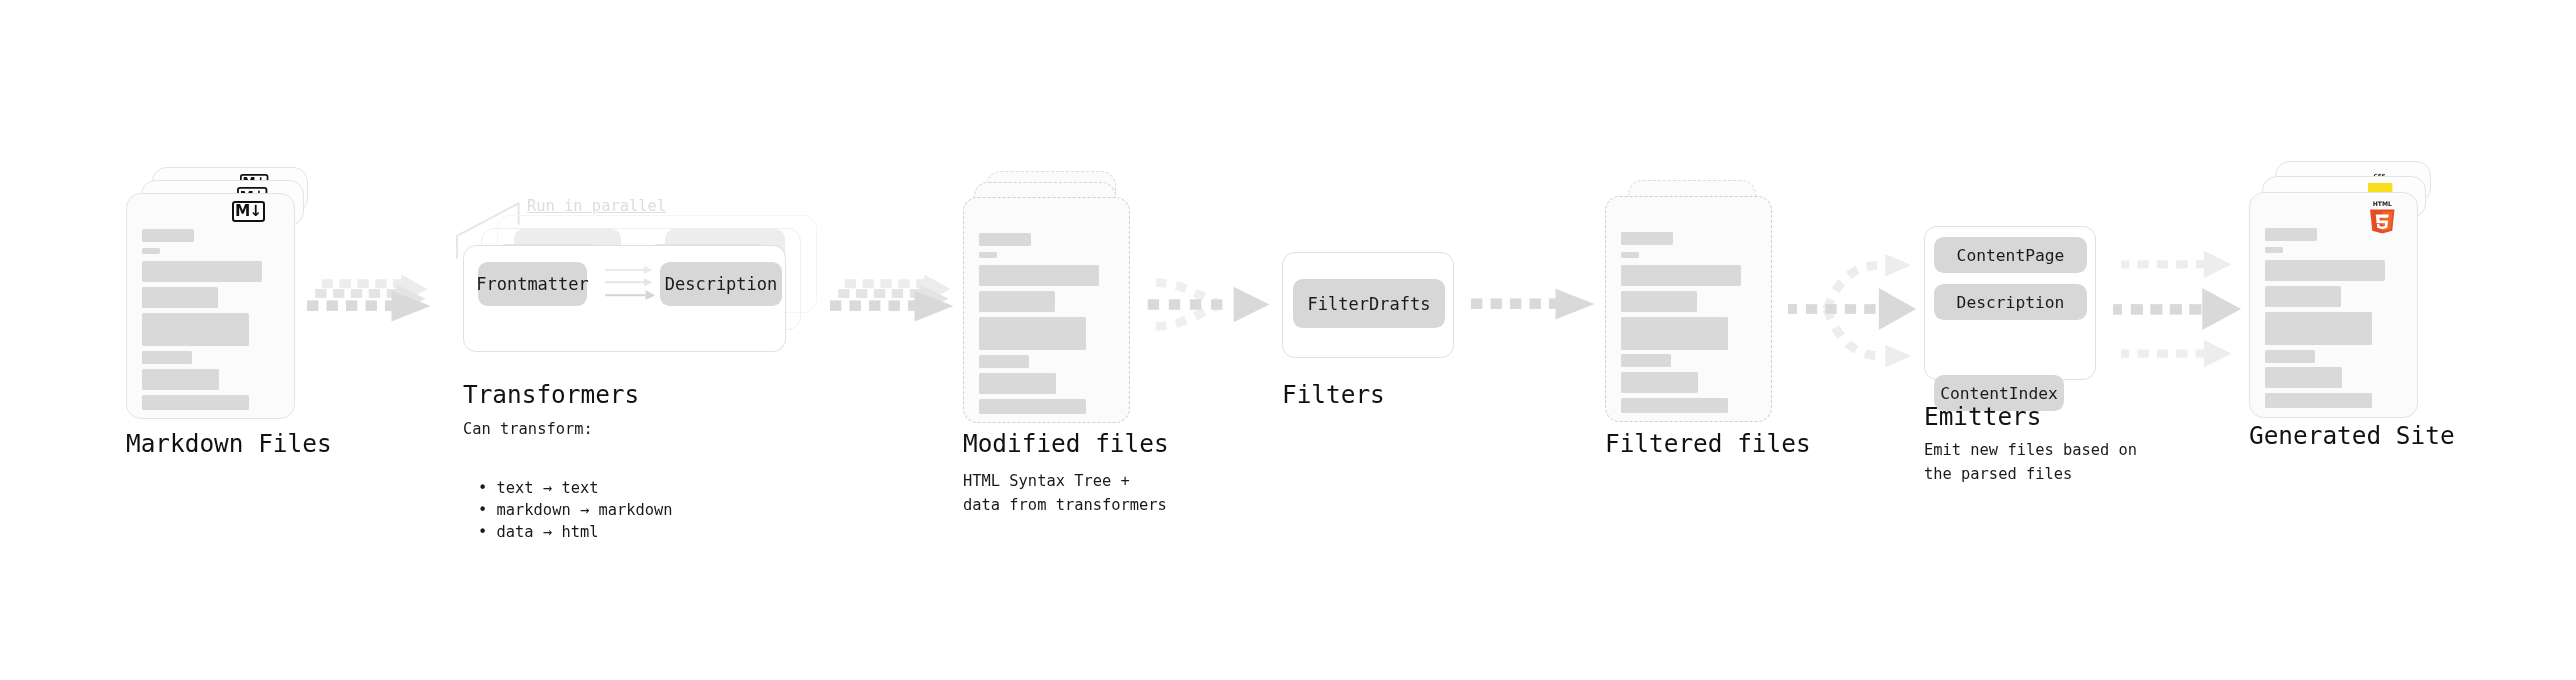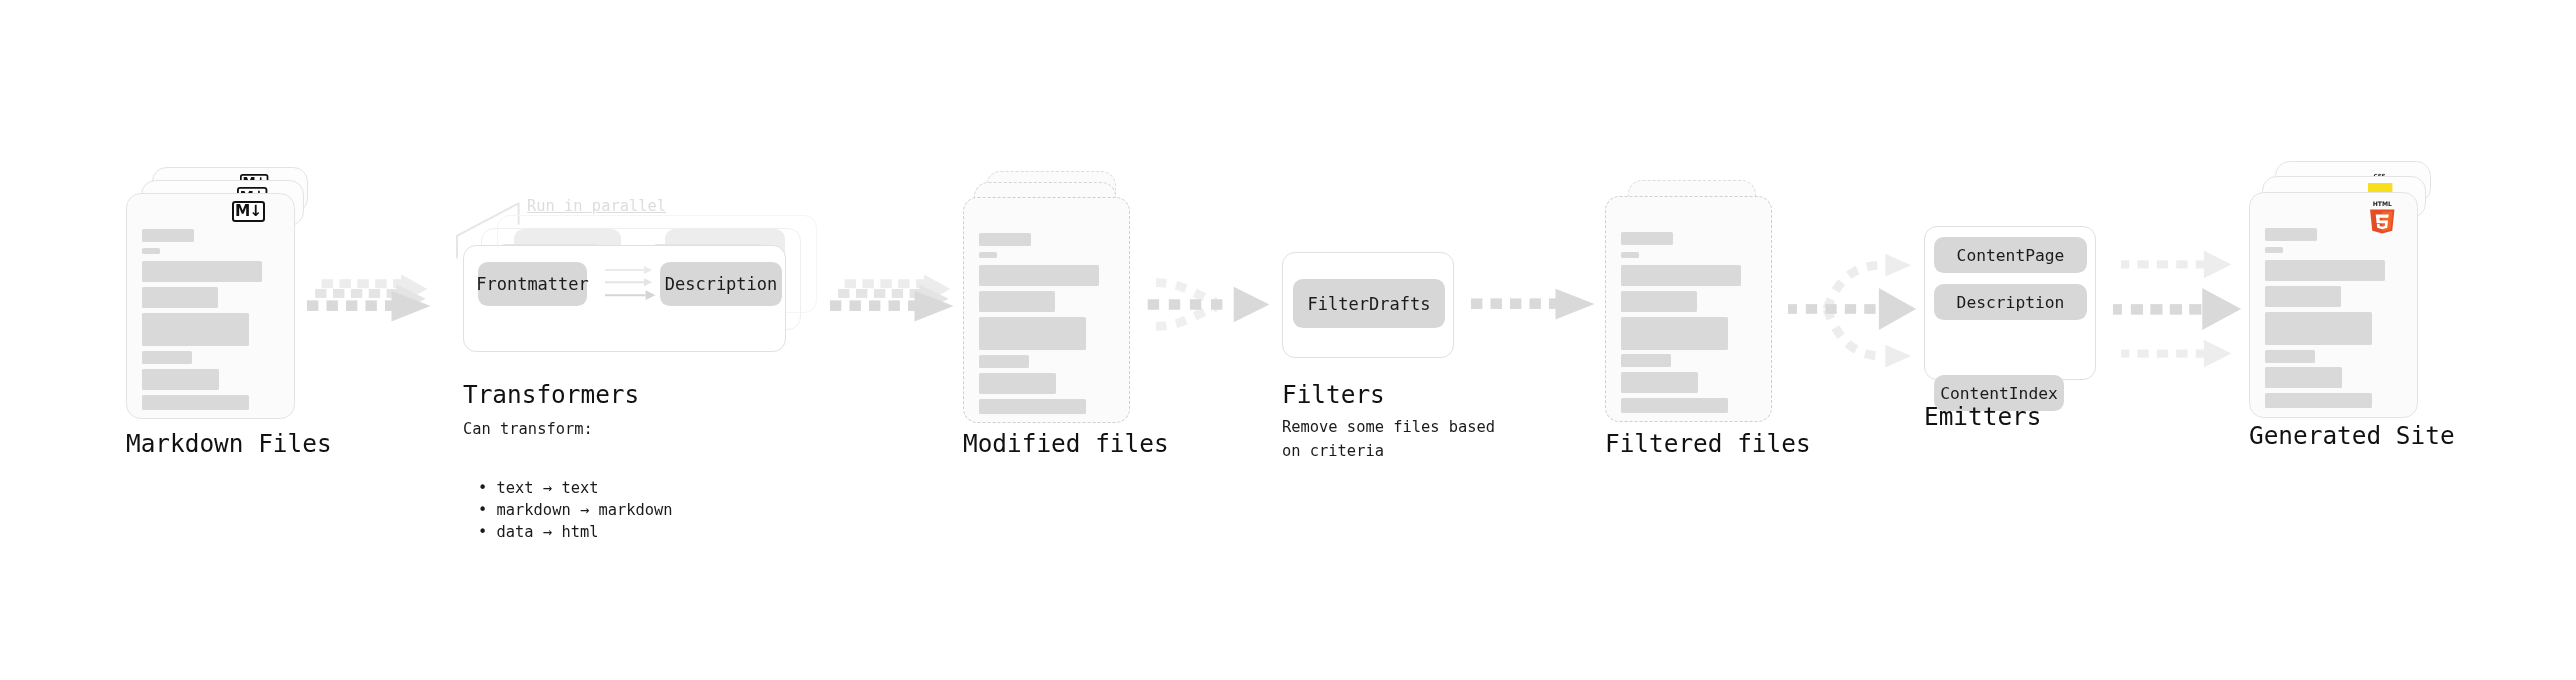--- a/index.html
+++ b/index.html
@@ -248,38 +248,38 @@
     <div class="bar" style="left:16.3px; top:81px; width:18px; height:5.7px;"></div>
     <div class="bar" style="left:16.3px; top:94px; width:120px; height:21px;"></div>
     <div class="bar" style="left:16.3px; top:120px; width:76px; height:21px;"></div>
     <div class="bar" style="left:16.3px; top:146px; width:107px; height:32.5px;"></div>
     <div class="bar" style="left:16.3px; top:184px; width:50px; height:13px;"></div>
     <div class="bar" style="left:16.3px; top:202px; width:77px; height:21px;"></div>
     <div class="bar" style="left:16.3px; top:228px; width:107px; height:14.6px;"></div>
   </div>
 
   <div class="title" style="left:963px; top:429px;">Modified files</div>
+  <div class="sub" style="left:963px; top:470px;">HTML Syntax Tree +
+data from transformers</div>
 
   <svg class="deco" style="left:1138px; top:268px;" width="146" height="73" viewBox="0 0 180 90">
     <g stroke="#efefef" stroke-width="11" stroke-dasharray="13 12" fill="none">
       <path d="M22 18 C 55 18, 72 34, 96 42"></path>
       <path d="M22 72 C 55 72, 72 56, 96 48"></path>
     </g>
     <g stroke="#d9d9d9" stroke-width="13" stroke-dasharray="14 12" fill="none">
       <line x1="12" y1="45" x2="112" y2="45"></line>
     </g>
     <path d="M118 23 L162 45 L118 67 Z" fill="#d9d9d9"></path>
   </svg>
 
   <div class="group-box" style="left:1282px; top:252px; width:172px; height:106px;"></div>
   <div class="pill" style="left:1293px; top:279px; width:152px; height:49px;">FilterDrafts</div>
 
   <div class="title" style="left:1282px; top:380px;">Filters</div>
-  <div class="sub" style="left:1282px; top:416px;">Remove some files based
-on criteria</div>
 
   <svg class="deco" style="left:1471px; top:286px;" width="130" height="41" viewBox="0 0 160 50">
     <g fill="#d9d9d9">
       <rect x="0" y="15" width="14" height="13"></rect>
         <rect x="24" y="15" width="14" height="13"></rect>
       <rect x="48" y="15" width="14" height="13"></rect>
         <rect x="72" y="15" width="14" height="13"></rect>
       <rect x="96" y="15" width="14" height="13"></rect>
       <path d="M104 3 L152 22 L104 41 Z"></path>
     </g>
@@ -317,20 +317,22 @@
       <path d="M112 64 L158 90 L112 116 Z"></path>
     </g>
   </svg>
 
   <div class="group-box" style="left:1924px; top:226px; width:172px; height:154px;"></div>
   <div class="pill" style="left:1934px; top:237px; width:153px; height:36px; font-size:16.3px;">ContentPage</div>
   <div class="pill" style="left:1934px; top:284px; width:153px; height:36px; font-size:16.3px;">Description</div>
   <div class="pill" style="left:1934px; top:332px; width:130px; height:36px; font-size:16.3px;margin-top:43px;">ContentIndex</div>
 
   <div class="title" style="left:1924px; top:402px;">Emitters</div>
+  <div class="sub" style="left:1924px; top:439px;">Emit new files based on
+the parsed files</div>
 
   <svg class="deco" style="left:2113px; top:236px;" width="146" height="146" viewBox="0 0 180 180">
     <g fill="#ededed">
       <rect x="10" y="30" width="10" height="10"></rect>
         <rect x="30" y="30" width="14" height="10"></rect>
       <rect x="54" y="30" width="14" height="10"></rect>
         <rect x="78" y="30" width="14" height="10"></rect>
       <rect x="102" y="30" width="14" height="10"></rect>
       <path d="M112 18 L146 35 L112 52 Z"></path>
     </g>

